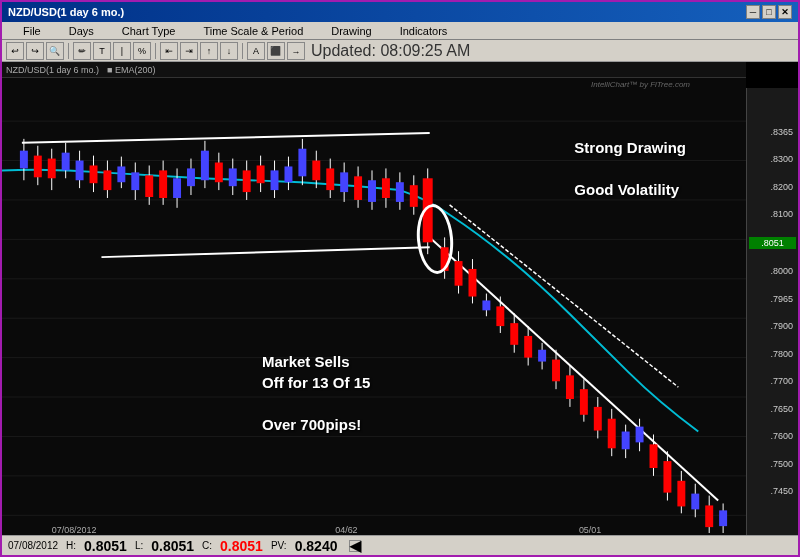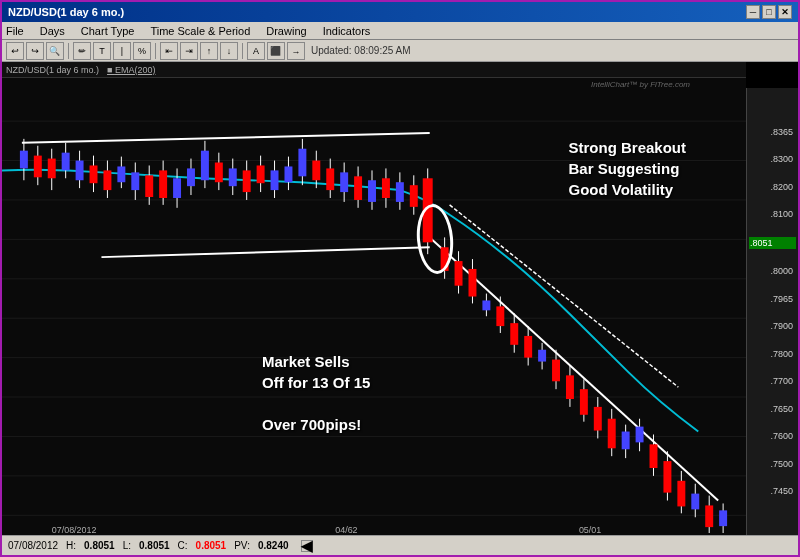--- a/index.html
+++ b/index.html
@@ -48,23 +48,23 @@
       display: flex;
       align-items: center;
       justify-content: center;
       cursor: pointer;
       color: black;
     }
 
     .menu-bar {
       background: #d4d0c8;
       border-bottom: 1px solid #808080;
-      padding: 2px 0;
-      display: flex;
-      gap: 8px;
+      padding: 2px 17px;
+      display: flex;
+      gap: 20px;
       height: 18px;
       align-items: center;
     }
 
     .menu-item {
       font-size: 11px;
       color: #000;
       cursor: pointer;
       padding: 0 4px;
     }
@@ -93,21 +93,21 @@
     }
 
     .toolbar-separator {
       width: 1px;
       height: 16px;
       background: #888;
       margin: 0 2px;
     }
 
     .toolbar-text {
-      font-size: 10px;
+      font-size: 16px;
       color: #333;
       margin-left: 4px;
     }
 
     
     .chart-container {
       flex: 1;
       background: #000;
       position: relative;
       overflow: hidden;
@@ -137,42 +137,42 @@
       font-size: 9px;
       color: #ccc;
       text-align: right;
       padding-right: 3px;
     }
 
     .price-highlight {
       background: #008000;
       color: white;
       font-size: 9px;
-      text-align: left;
-      padding: 1px 1px;
+      text-align: center;
+      padding: 1px 10px;
     }
 
     
     .bottom-bar {
       background: #d4d0c8;
       border-top: 1px solid #999;
       display: flex;
       align-items: center;
       padding: 2px 6px;
       height: 20px;
       gap: 8px;
     }
 
     .bottom-label {
       font-size: 10px;
       color: #000;
     }
 
     .bottom-value {
-      font-size: 10px;
+      font-size: 14px;
       color: #000;
       font-weight: bold;
     }
 
     .bottom-value.red { color: red; }
 
     
     .chart-svg {
       position: absolute;
       top: 0;
@@ -240,21 +240,21 @@
     <div class="toolbar-btn">A</div>
     <div class="toolbar-btn">⬛</div>
     <div class="toolbar-btn">→</div>
     <span class="toolbar-text">Updated: 08:09:25 AM</span>
   </div>
 
   <div class="chart-container">
 
     <div style="position:absolute;top:0;left:0;right:52px;height:16px;background:#111;border-bottom:1px solid #333;z-index:5;display:flex;align-items:center;padding:0 4px;">
       <span style="font-size:9px;color:#aaa;">NZD/USD(1 day 6 mo.)</span>
-      <span style="font-size:9px;color:#aaa;margin-left:8px;text-decoration:underline;">■ <span>EMA(200)</span></span>
+      <span style="font-size:9px;color:#aaa;margin-left:8px;">■ <span>EMA(200)</span></span>
     </div>
 
     <div class="chart-area">
 
       <div style="position:absolute;top:18px;right:56px;font-size:8px;color:#666;font-style:italic;z-index:10;">IntelliChart™ by FiTree.com</div>
 
       <svg class="chart-svg" viewBox="0 0 748 480" preserveAspectRatio="none">
 
         <rect width="748" height="480" fill="#0a0a0a"></rect>
 
@@ -434,22 +434,22 @@
 
         <text x="50" y="478" fill="#aaa" font-size="9" font-family="Arial">07/08/2012</text>
         <text x="335" y="478" fill="#aaa" font-size="9" font-family="Arial">04/62</text>
         <text x="580" y="478" fill="#aaa" font-size="9" font-family="Arial">05/01</text>
       </svg>
 
       <div class="oval-annotation" style="left: 415px; top: 142px; width: 36px; height: 70px; transform: rotate(-5deg);">
       </div>
 
       <div class="annotation" style="right: 60px; top: 75px; font-size: 15px; line-height: 1.4;">
-        <span>Strong Breakout</span><br>
-        <span>Bar Suggesting</span><br>
+        <span>Strong Drawing</span><br>
+        <br>
         <span>Good Volatility</span><br>
       </div>
 
       <div class="annotation" style="left: 260px; top: 289px; font-size: 15px; line-height: 1.4;">
         <span>Market Sells</span><br>
         <span>Off for 13 Of 15</span><br>
         <br>
         <span>Over 700pips!</span>
       </div>
     </div>

